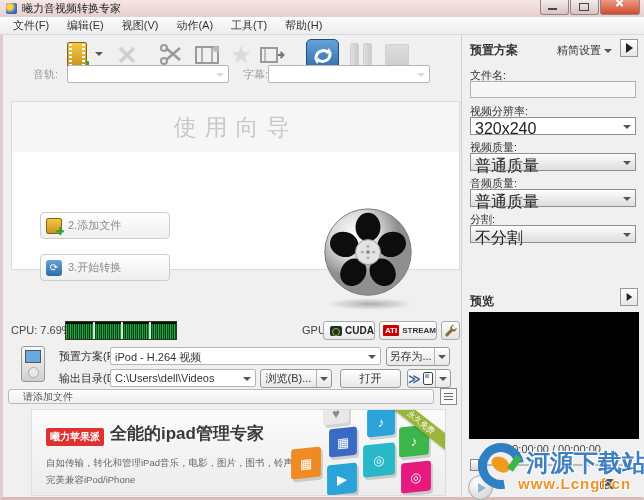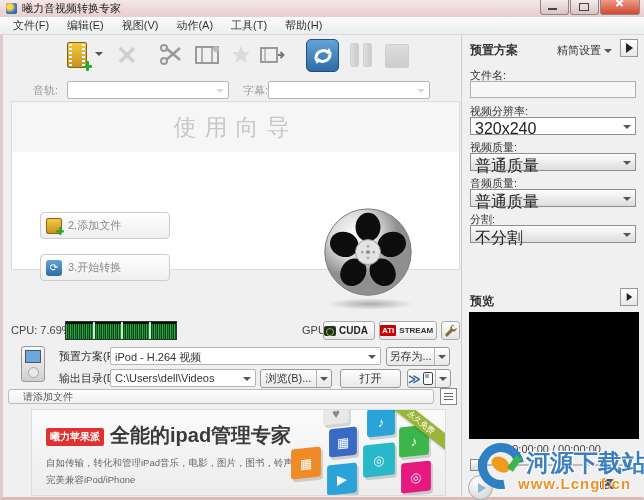--- a/index.html
+++ b/index.html
@@ -36,21 +36,21 @@
   .plus{position:absolute;right:-6px;bottom:-4px;width:10px;height:10px;}
   .plus:before,.plus:after{content:"";position:absolute;background:#2ca82c;border-radius:1px;}
   .plus:before{left:4px;top:0;width:3px;height:10px;}
   .plus:after{left:0;top:4px;width:10px;height:3px;}
   .convertbtn{position:absolute;left:303px;top:1px;width:31px;height:31px;border-radius:5px;
       background:linear-gradient(#63a3d8,#2d6ba6);border:1px solid #1d4f86;display:flex;align-items:center;justify-content:center;}
   .pausebtn{position:absolute;left:345px;top:4px;width:26px;height:26px;display:flex;gap:4px;align-items:center;justify-content:center;}
   .pbar{width:7px;height:22px;background:linear-gradient(90deg,#c9c9c9,#9e9e9e);border:1px solid #aaa;border-radius:2px;}
   .stopbtn{position:absolute;left:382px;top:6px;width:22px;height:22px;background:linear-gradient(#c9c9c9,#a2a2a2);border:1px solid #aaa;border-radius:2px;}
   
-  .tracks{position:absolute;left:0;top:80px;width:458px;height:20px;font-size:11px;color:#9a9a9a;text-decoration:underline;}
+  .tracks{position:absolute;left:0;top:64px;width:458px;height:20px;font-size:11px;color:#9a9a9a;text-decoration:underline;}
   .tracks .lbl{position:absolute;top:3px;}
   .dd{position:absolute;height:18px;background:#fff;border:1px solid #b5b5b5;border-radius:2px;box-sizing:border-box;}
   .dd .sel{position:absolute;left:4px;top:2px;right:16px;font-size:11px;color:#333;white-space:nowrap;overflow:hidden;}
   .dd .dc{position:absolute;right:4px;top:7px;}
   
   .wizard{position:absolute;left:8px;top:101px;width:449px;height:169px;background:#fff;border:1px solid #dcdcdc;box-sizing:border-box;}
   .wizhead{height:50px;background:#f6f6f6;text-align:center;line-height:50px;font-size:23px;color:#c8c8c8;letter-spacing:8px;}
   .step{position:absolute;left:28px;width:128px;height:25px;border:1px solid #ccc;border-radius:4px;
         background:linear-gradient(#fefefe,#efefef);display:flex;align-items:center;font-size:11px;color:#8a8a8a;}
   .step .ic{width:16px;height:16px;margin:0 6px 0 5px;flex:none;}
@@ -62,21 +62,21 @@
   
   .cpurow{position:absolute;left:0;top:320px;width:458px;height:22px;font-size:11px;color:#444;}
   .cpulbl{position:absolute;left:8px;top:4px;}
   .cpugraph{position:absolute;left:62px;top:1px;width:112px;height:19px;background:#001500;border:1px solid #333;
       box-sizing:border-box;overflow:hidden;}
   .cpugraph .noise{position:absolute;inset:2px 0 0 0;
       background:repeating-linear-gradient(90deg,#25b547 0 1px,#0a4c1c 1px 2px,#1c8f38 2px 3px,#063311 3px 4px);}
   .cpugraph .seg{position:absolute;top:0;bottom:0;width:2px;background:#cfe8cf;}
   .gpulbl{position:absolute;left:299px;top:4px;}
   .gpubtn{position:absolute;top:1px;height:19px;background:linear-gradient(#fff,#e8e8e8);border:1px solid #aaa;border-radius:3px;
-      display:flex;align-items:center;justify-content:flex-start;gap:3px;box-sizing:border-box;font-size:10px;font-weight:bold;color:#222;}
+      display:flex;align-items:center;justify-content:flex-end;gap:3px;box-sizing:border-box;font-size:10px;font-weight:bold;color:#222;}
   .cudalogo{width:12px;height:10px;background:#2a2a2a;border-radius:2px;position:relative;}
   .cudalogo:before{content:"";position:absolute;left:2px;top:2px;width:6px;height:6px;border:1.5px solid #7ac929;border-radius:50%;}
   .atilogo{background:#c00;color:#fff;font-size:8px;font-weight:bold;padding:1px 2px;border-radius:1px;}
   .atitext{font-size:8px;font-weight:bold;color:#333;}
   .wrenchbtn{position:absolute;left:438px;top:1px;width:19px;height:19px;background:linear-gradient(#fdfdfd,#e4e4e4);
       border:1px solid #aaa;border-radius:3px;box-sizing:border-box;}
   .wrenchbtn svg{margin:2px;}
   
   .ipod{position:absolute;left:18px;top:346px;width:22px;height:34px;background:linear-gradient(#fafafa,#cfcfcf);
       border:1px solid #999;border-radius:3px;}
@@ -96,21 +96,21 @@
   .statusbox{position:absolute;left:5px;top:0;width:426px;height:15px;background:linear-gradient(#fdfdfd,#f0f0f0);
       border:1px solid #bbb;border-radius:3px;font-size:10px;color:#555;line-height:14px;padding-left:14px;box-sizing:border-box;}
   .logbtn{position:absolute;left:437px;top:-1px;width:17px;height:17px;border:1px solid #888;background:#fafafa;box-sizing:border-box;}
   .logbtn:before{content:"";position:absolute;left:3px;top:4px;right:3px;height:8px;
       background:repeating-linear-gradient(#667 0 1px,transparent 1px 3px);}
   
   .ad{position:absolute;left:28px;top:409px;width:415px;height:87px;background:linear-gradient(#fbfbfb,#ececec);
       border:1px solid #ddd;overflow:hidden;box-sizing:border-box;}
   .adbadge{position:absolute;left:14px;top:18px;background:#e03030;color:#fff;font-size:10px;font-weight:bold;
       padding:2px 4px;border-radius:2px;}
-  .adheadline{position:absolute;left:78px;top:12px;font-size:20px;font-weight:bold;color:#3a3a3a;}
+  .adheadline{position:absolute;left:78px;top:12px;font-size:17px;font-weight:bold;color:#3a3a3a;}
   .adline1{position:absolute;left:14px;top:47px;font-size:9.5px;color:#666;}
   .adline2{position:absolute;left:14px;top:64px;font-size:9.5px;color:#666;}
   .cubes{position:absolute;right:0;top:0;width:160px;height:87px;}
   .cube{position:absolute;border-radius:3px;display:flex;align-items:center;justify-content:center;
       color:#fff;font-size:13px;transform:rotate(-6deg) skewX(-6deg);box-shadow:2px 3px 0 rgba(0,0,0,.15);}
   .ribbon{position:absolute;right:-24px;top:6px;width:96px;height:13px;background:#9ab63a;color:#fff;font-size:8px;
       text-align:center;line-height:13px;transform:rotate(38deg);box-shadow:0 1px 2px rgba(0,0,0,.2);}
   
   .rpanel{position:absolute;left:458px;top:35px;width:183px;height:462px;background:#f0f0f0;border-left:1px solid #cfcfcf;box-sizing:border-box;}
   .rp-title{position:absolute;left:8px;top:7px;font-size:12px;font-weight:bold;color:#333;}

